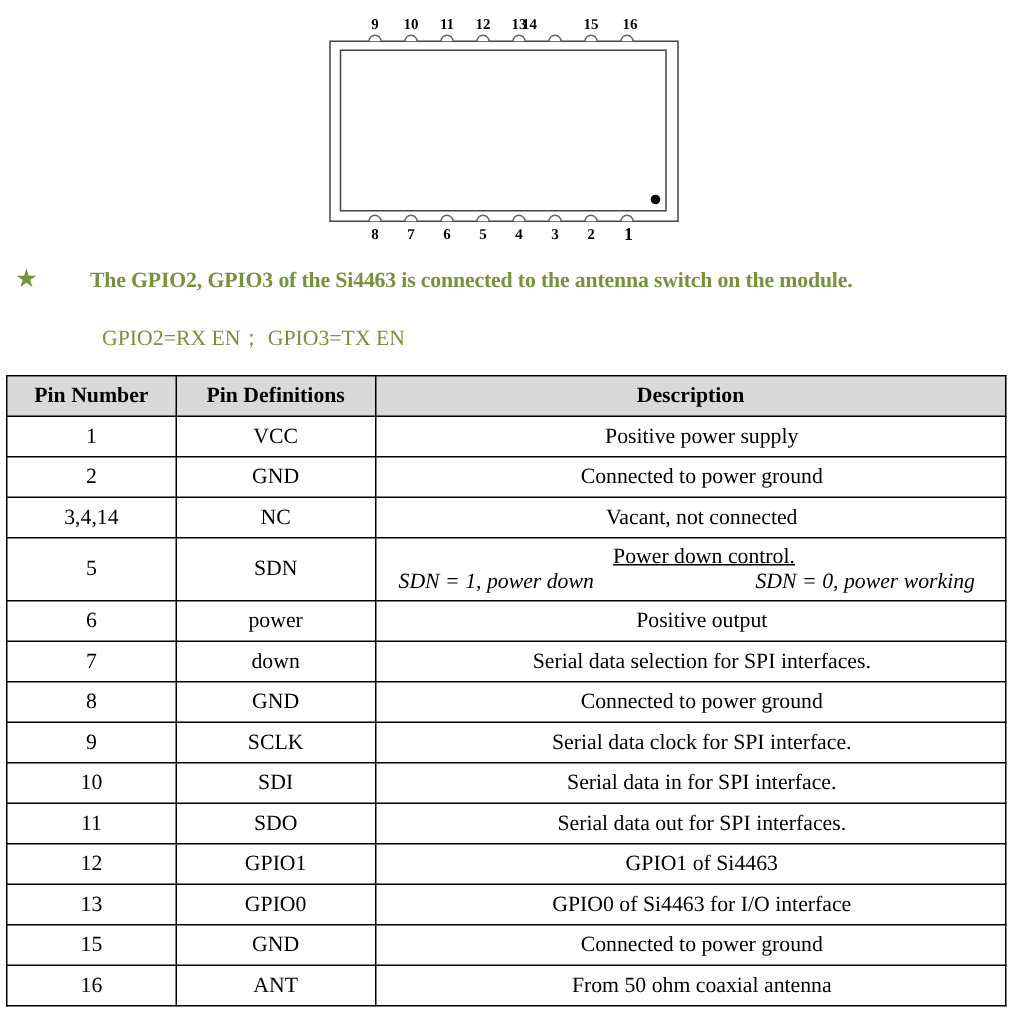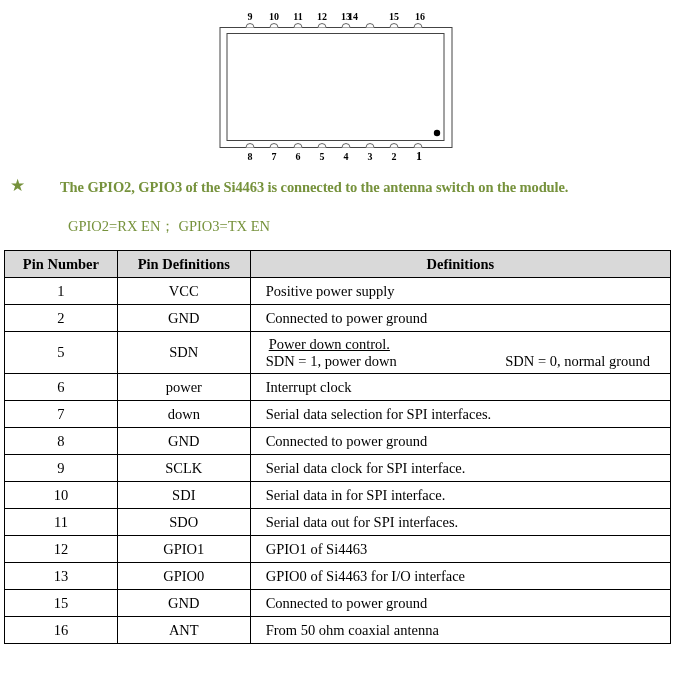--- a/index.html
+++ b/index.html
@@ -90,26 +90,26 @@
     height: 26px;
     text-align: center;
   }
   table.pins td {
     height: 26px;
   }
   table.pins td.num, table.pins td.def {
     text-align: center;
   }
   table.pins td.desc {
-    text-align: left;
+    text-align: center;
     padding-left: 15px;
   }
   table.pins tr.tall td { height: 41px; }
   .desc-multi .l1 { display: block; padding-left: 3px; text-decoration: underline; }
-  .desc-multi .l2 { display: flex; justify-content: space-between; padding-right: 20px; }
+  .desc-multi .l2 { display: flex; justify-content: space-between; padding-right: 20px; font-style: italic; }
   col.c1 { width: 113px; }
   col.c2 { width: 133px; }
   col.c3 { width: 421px; }
 </style>
 </head>
 <body>
 
 <div class="chip">
   <svg width="234" height="168" viewBox="0 0 234 168">
 
@@ -170,49 +170,54 @@
 <table class="pins">
   <colgroup>
       <col class="c1">
       <col class="c2">
       <col class="c3">
     </colgroup>
   <thead>
     <tr>
       <th>Pin Number</th>
       <th>Pin Definitions</th>
-      <th>Definitions</th>
+      <th>Description</th>
     </tr>
   </thead>
   <tbody>
     <tr>
       <td class="num">1</td>
       <td class="def">VCC</td>
       <td class="desc">Positive power supply</td>
     </tr>
     <tr>
       <td class="num">2</td>
       <td class="def">GND</td>
       <td class="desc">Connected to power ground</td>
+    </tr>
+    <tr>
+      <td class="num">3,4,14</td>
+      <td class="def">NC</td>
+      <td class="desc">Vacant, not connected</td>
     </tr>
     <tr class="tall">
       <td class="num">5</td>
       <td class="def">SDN</td>
       <td class="desc desc-multi">
         <span class="l1">Power down control.</span>
         <span class="l2">
           <span>SDN = 1, power down</span>
-          <span>SDN = 0, normal ground</span>
+          <span>SDN = 0, power working</span>
         </span>
       </td>
     </tr>
     <tr>
       <td class="num">6</td>
       <td class="def">power</td>
-      <td class="desc">Interrupt clock</td>
+      <td class="desc">Positive output</td>
     </tr>
     <tr>
       <td class="num">7</td>
       <td class="def">down</td>
       <td class="desc">Serial  data selection for SPI interfaces.</td>
     </tr>
     <tr>
       <td class="num">8</td>
       <td class="def">GND</td>
       <td class="desc">Connected to power ground</td>

